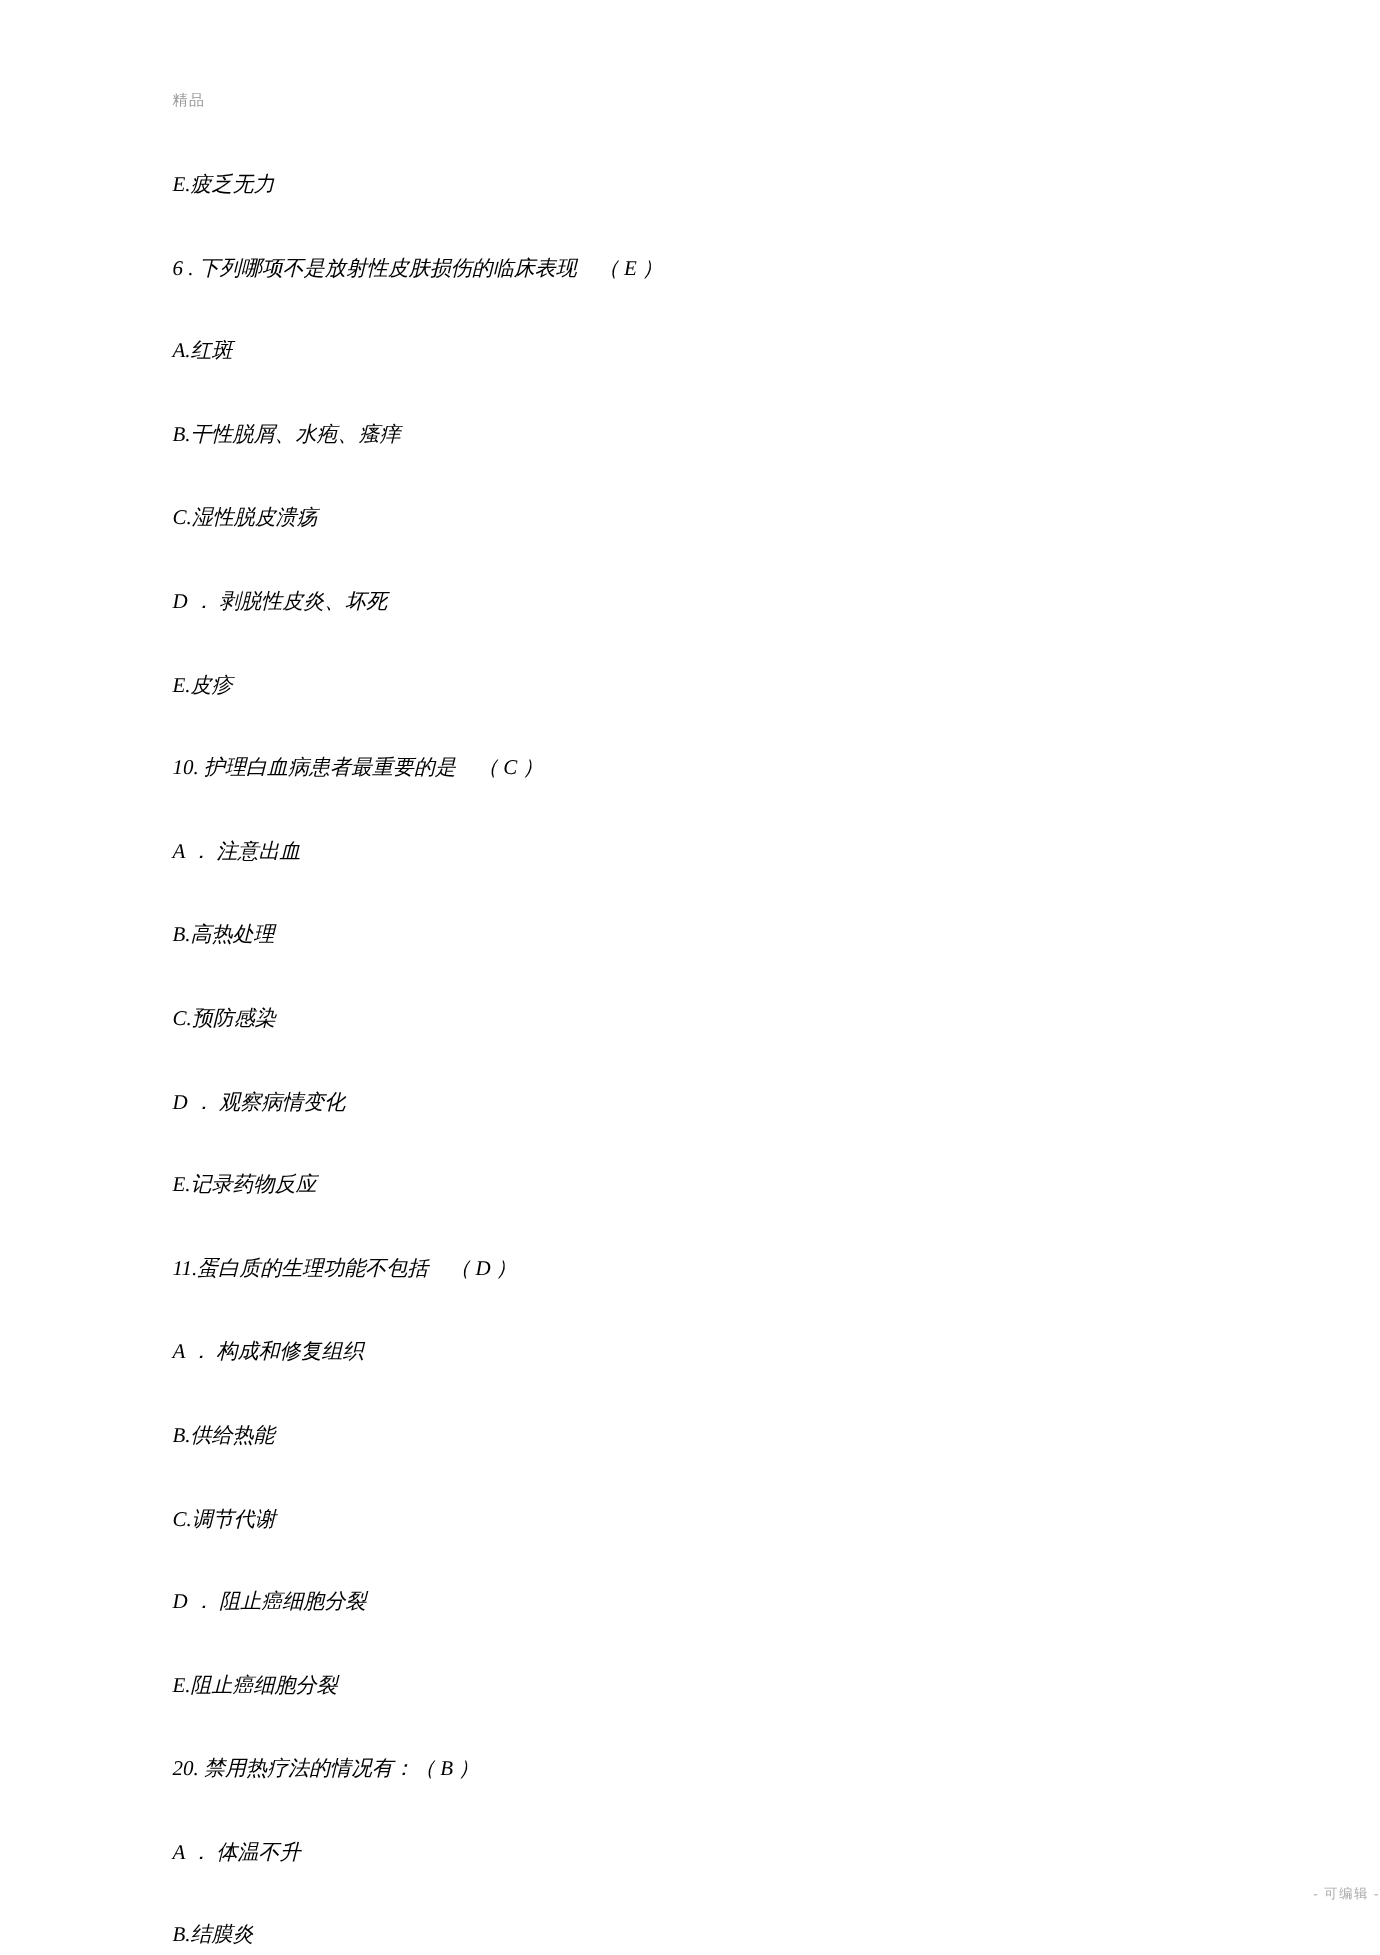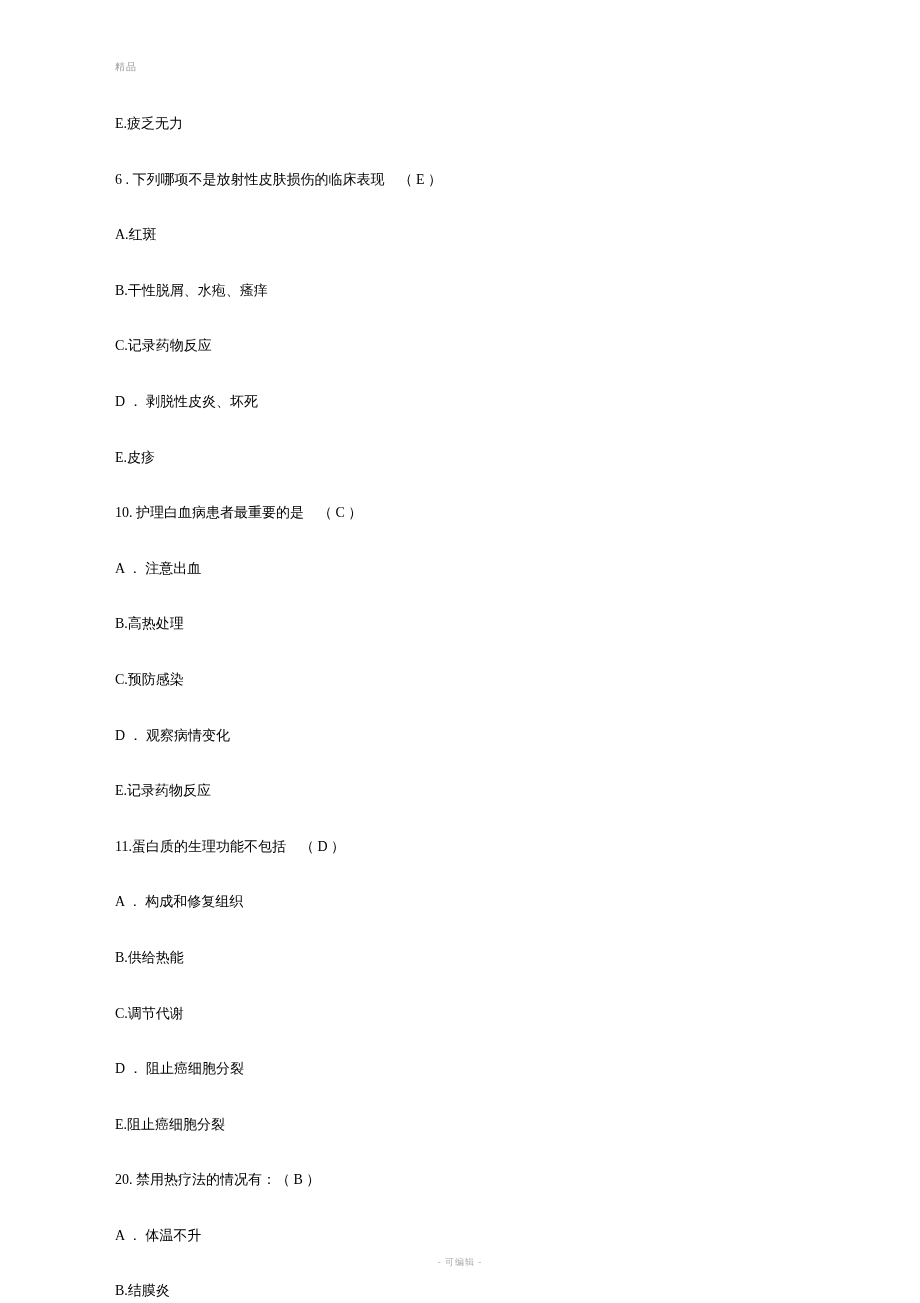--- a/index.html
+++ b/index.html
@@ -20,44 +20,45 @@
     font-size: 10px;
     color: #999;
     margin-bottom: 40px;
     letter-spacing: 1px;
   }
   .line {
     font-size: 14px;
     color: #000;
     margin-bottom: 36px;
     line-height: 1.4;
+    font-style: italic;
   }
   .footer-mark {
     position: absolute;
     bottom: 34px;
     left: 0;
     right: 0;
-    text-align: center;
+    text-align: right;
     font-size: 9px;
     color: #aaa;
     letter-spacing: 1px;
   }
 </style>
 </head>
 <body>
 
 <div class="page">
   <div class="header-mark">精品</div>
 
   <div class="line">E.疲乏无力</div>
 
   <div class="line">6 . 下列哪项不是放射性皮肤损伤的临床表现　（ E ）</div>
   <div class="line">A.红斑</div>
   <div class="line">B.干性脱屑、水疱、瘙痒</div>
-  <div class="line">C.记录药物反应</div>
+  <div class="line">C.湿性脱皮溃疡</div>
   <div class="line">D ． 剥脱性皮炎、坏死</div>
   <div class="line">E.皮疹</div>
 
   <div class="line">10. 护理白血病患者最重要的是　（ C ）</div>
   <div class="line">A ． 注意出血</div>
   <div class="line">B.高热处理</div>
   <div class="line">C.预防感染</div>
   <div class="line">D ． 观察病情变化</div>
   <div class="line">E.记录药物反应</div>
 

